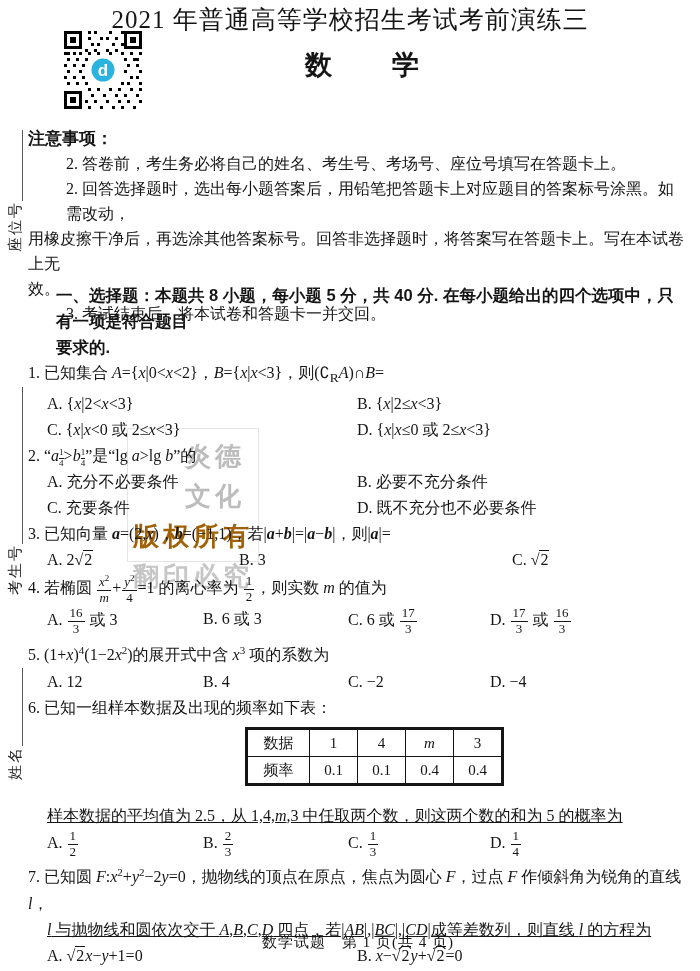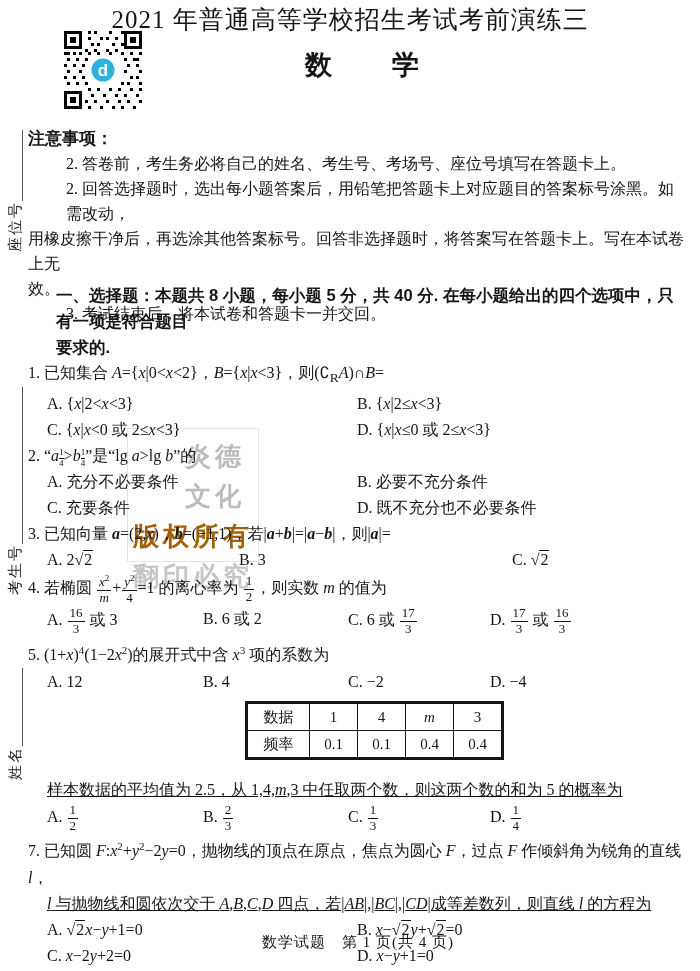--- a/index.html
+++ b/index.html
@@ -243,21 +243,21 @@
           <span>4</span>
         </span>=1 的离心率为 <span class="f">
           <span>1</span>
           <span>2</span>
         </span>，则实数 <i>m</i> 的值为</div>
     <div class="opts4">
       <span class="opt">A. <span class="f">
             <span>16</span>
             <span>3</span>
           </span> 或 3</span>
-      <span class="opt">B. 6 或 2</span>
+      <span class="opt">B. 6 或 3</span>
       <span class="opt">C. 6 或 <span class="f">
             <span>17</span>
             <span>3</span>
           </span></span>
       <span class="opt">D. <span class="f">
             <span>17</span>
             <span>3</span>
           </span> 或 <span class="f">
             <span>16</span>
             <span>3</span>
@@ -269,20 +269,21 @@
     <div class="stem">5. (1+<i>x</i>)<sup>4</sup>(1−2<i>x</i><sup>2</sup>)的展开式中含 <i>x</i><sup>3</sup> 项的系数为</div>
     <div class="opts4">
       <span class="opt">A. 12</span>
       <span class="opt">B. 4</span>
       <span class="opt">C. −2</span>
       <span class="opt">D. −4</span>
     </div>
   </div>
 
   <div>
+    <div class="stem">6. 已知一组样本数据及出现的频率如下表：</div>
     <table class="freq">
       <tbody>
           <tr>
         <td>数据</td>
         <td>1</td>
         <td>4</td>
         <td><i>m</i></td>
         <td>3</td>
       </tr>
       <tr>

